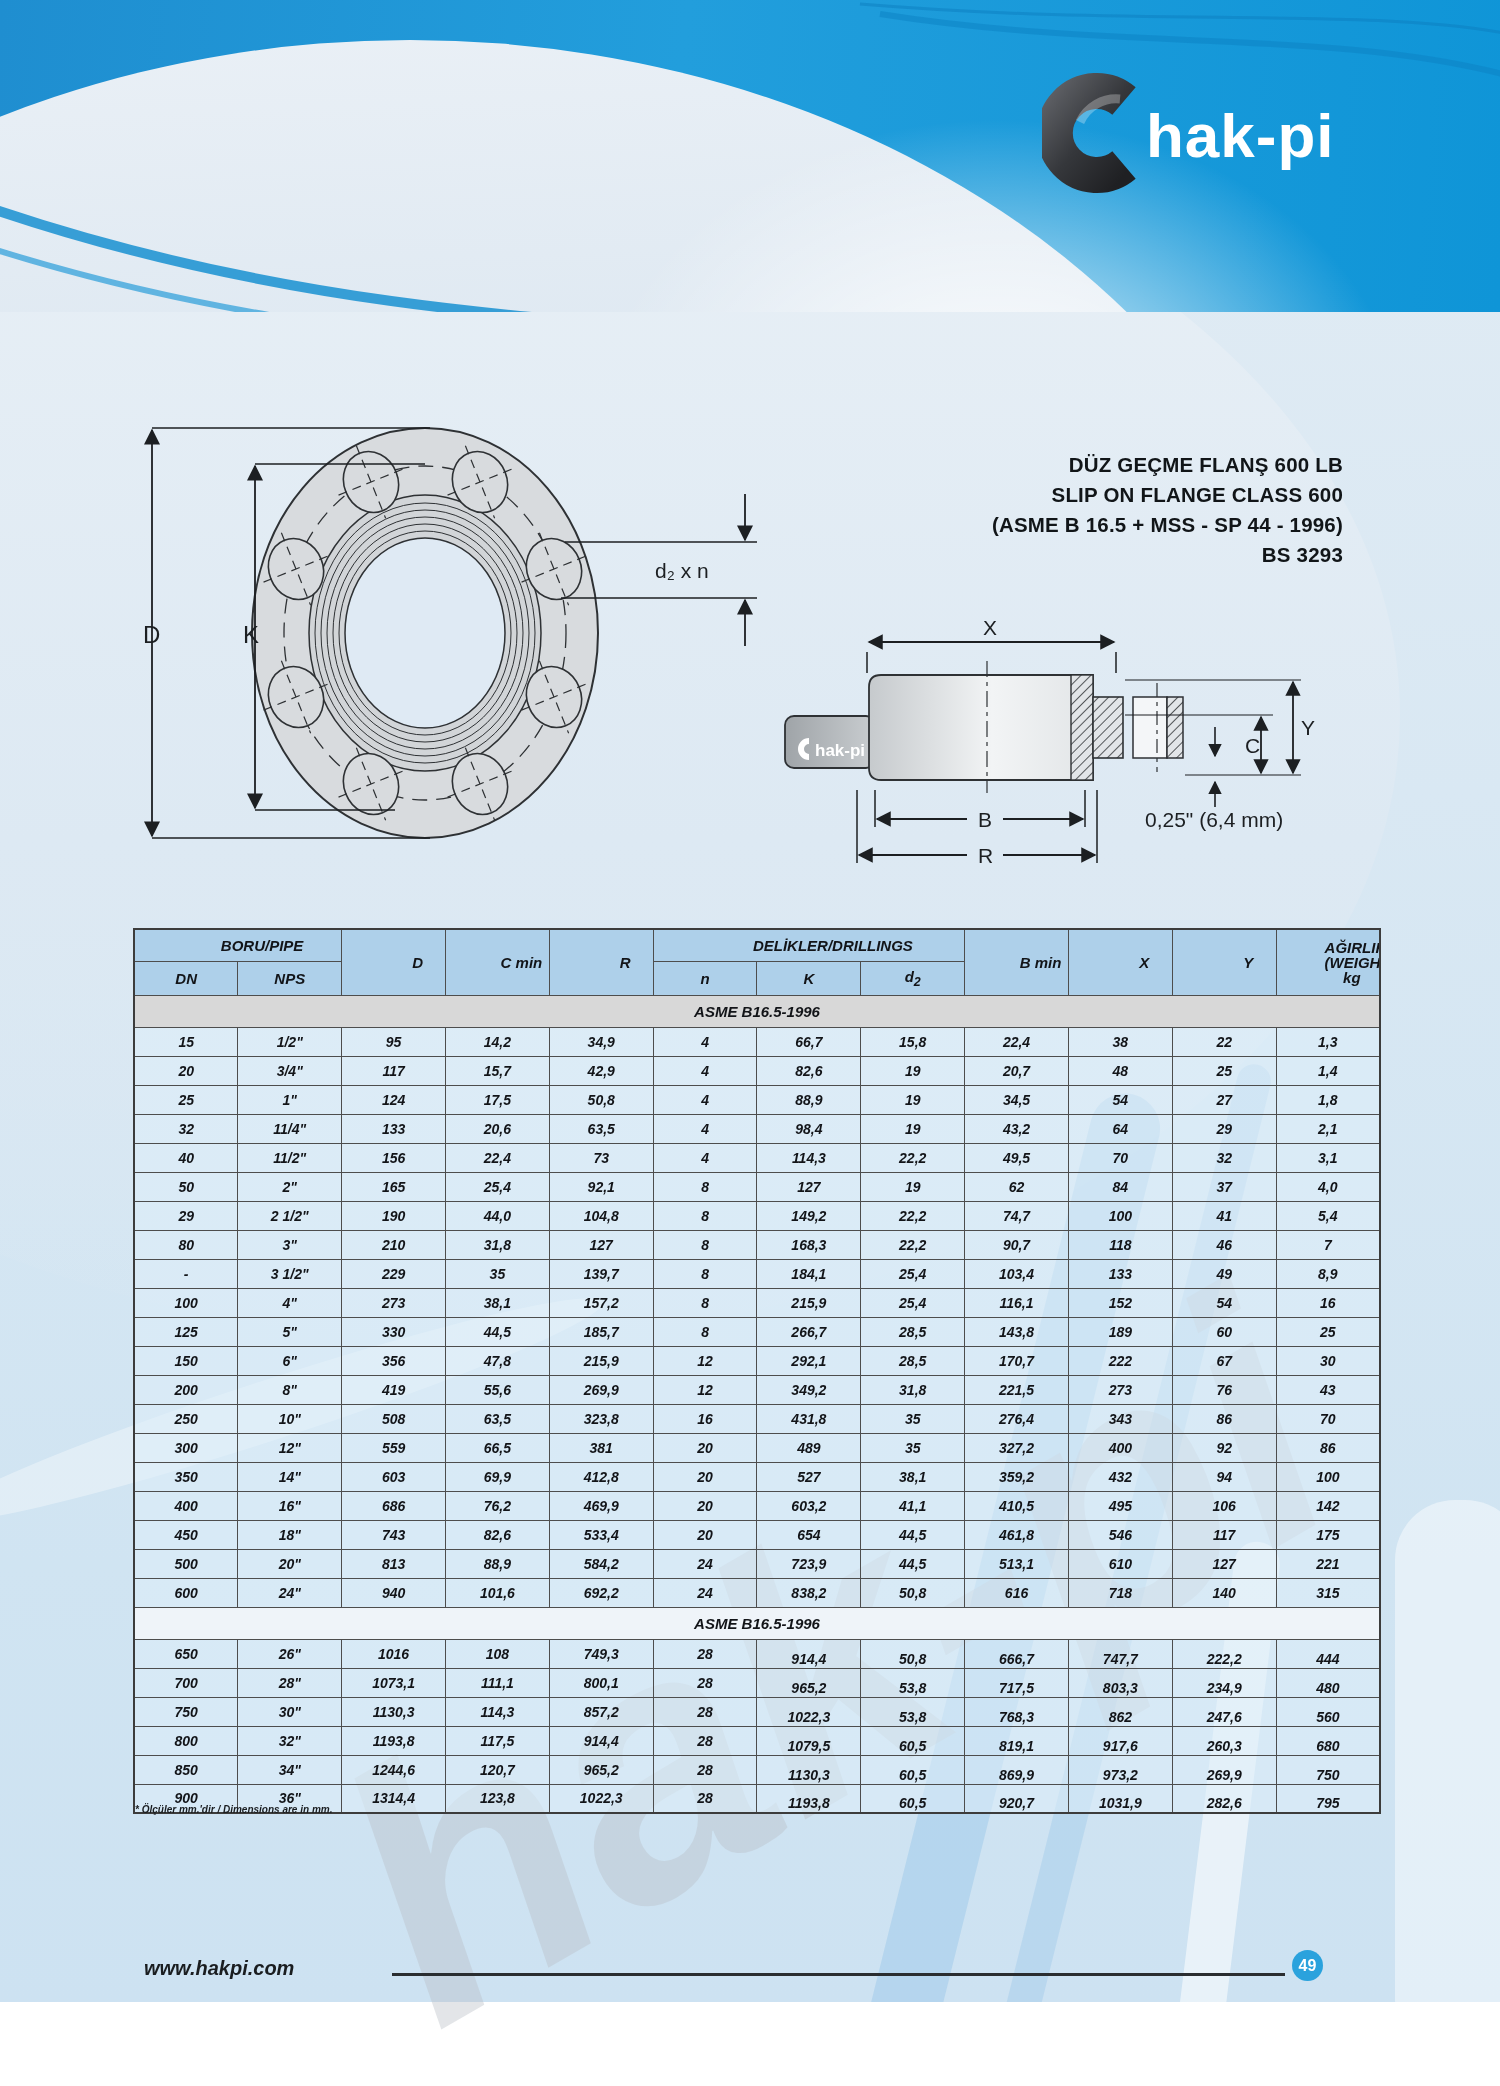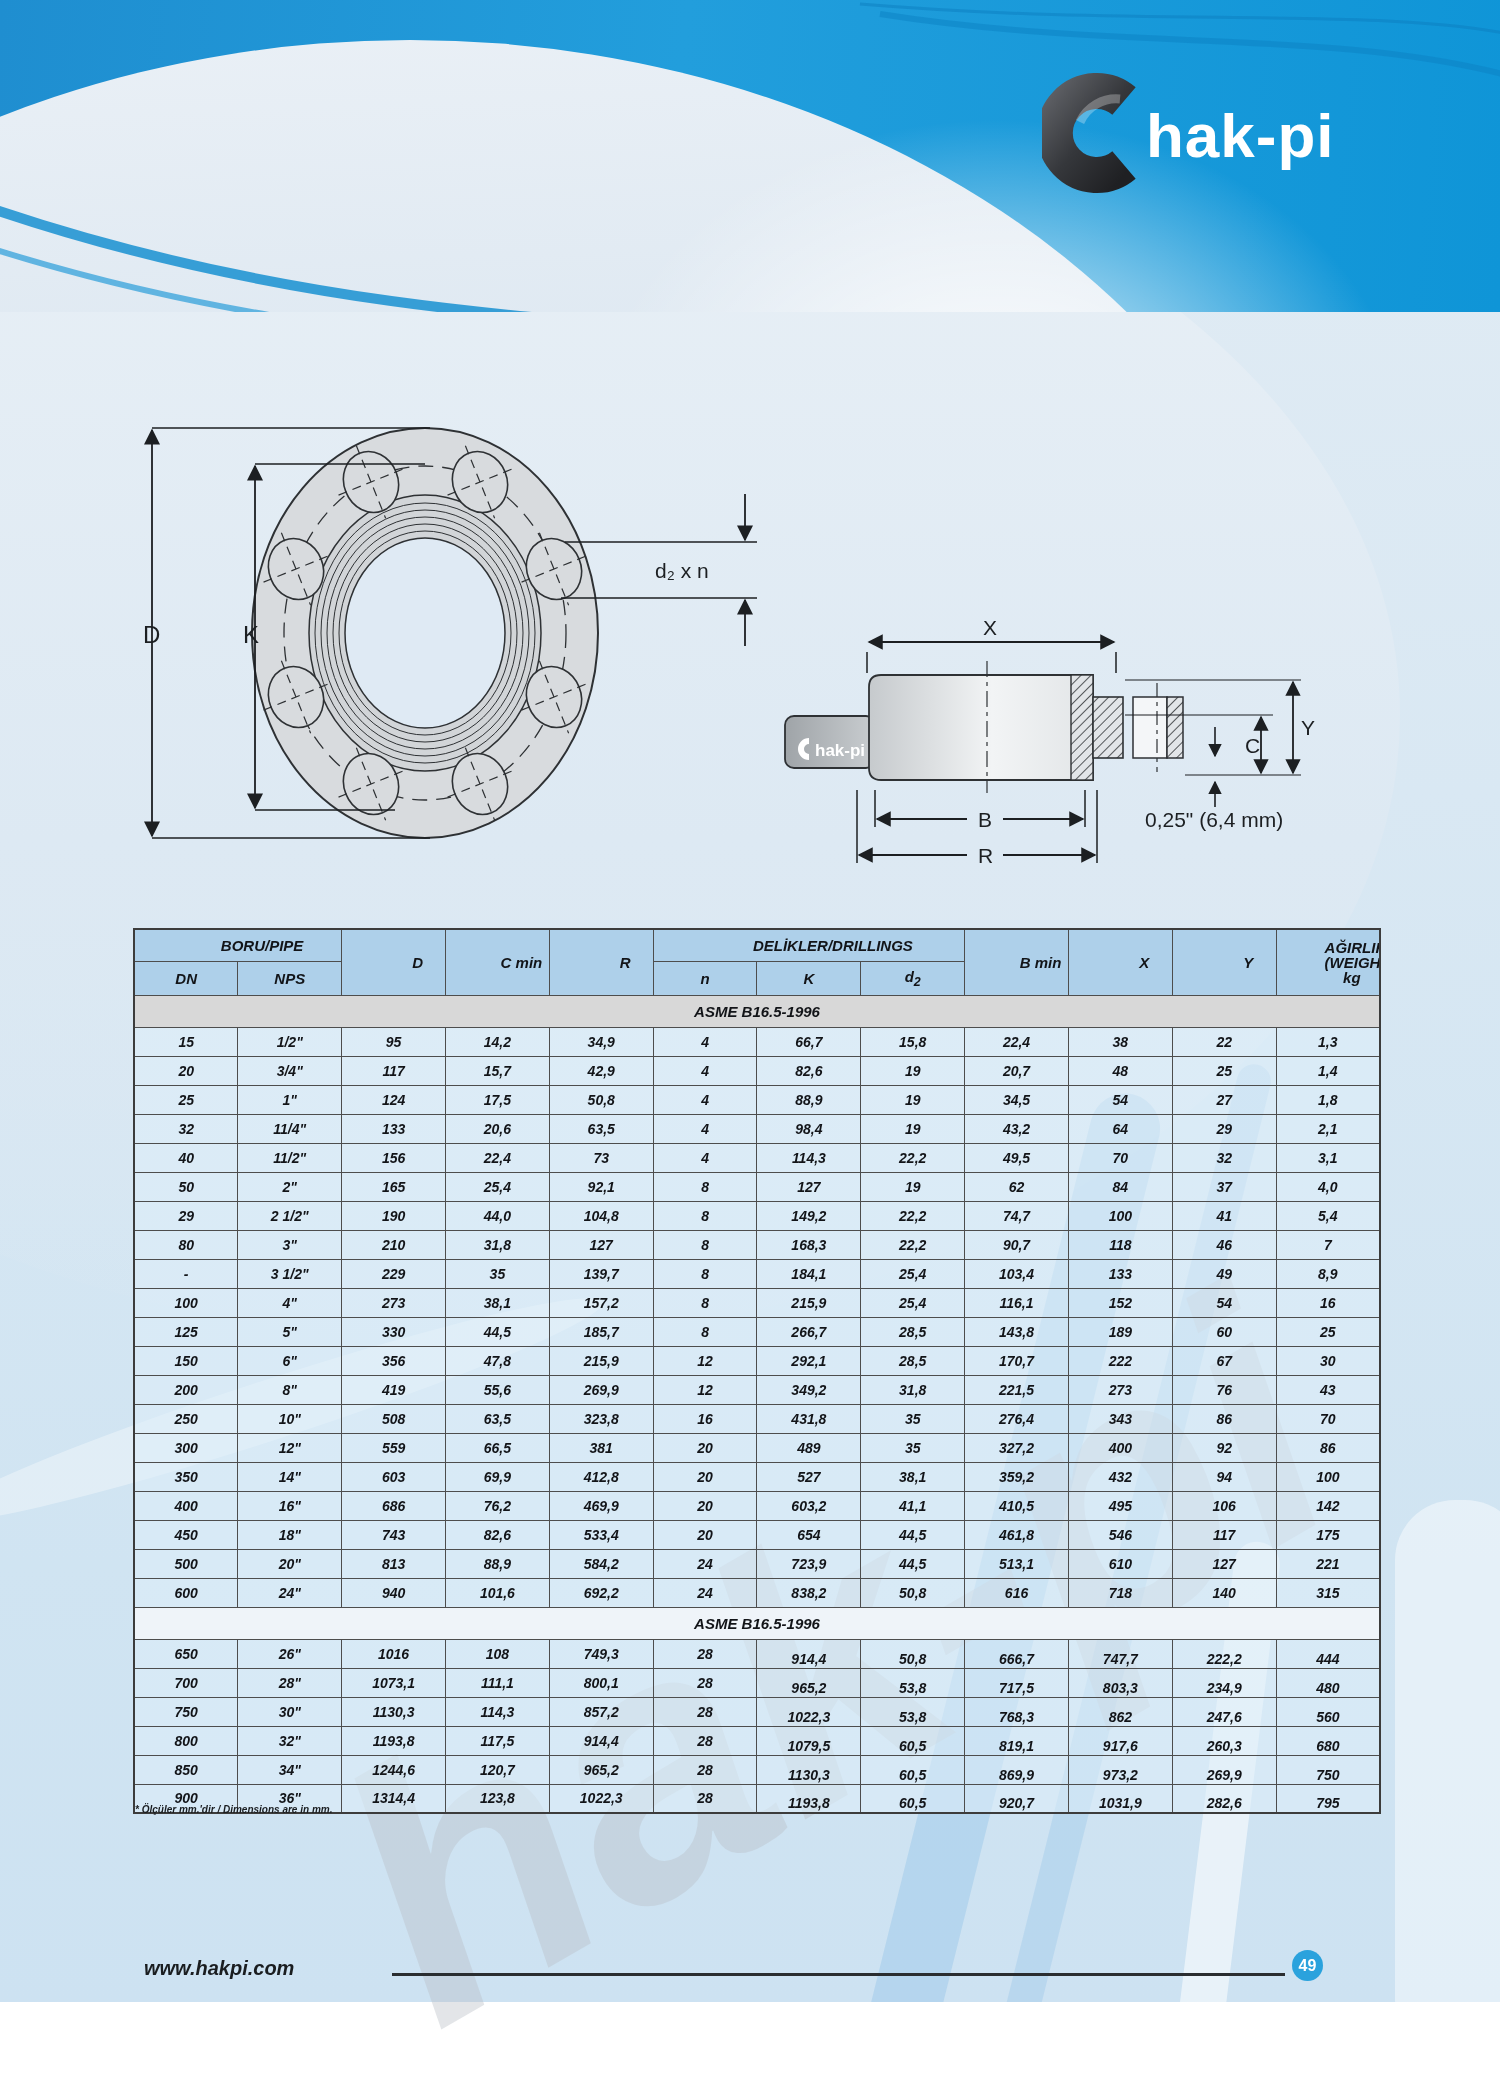--- a/index.html
+++ b/index.html
@@ -96,20 +96,26 @@
               <stop offset="1" stop-color="#1f2023"></stop>
           </linearGradient>
         </defs>
         <path d="M82,35 A42,42 0 1 0 82,99" fill="none" stroke="url(#cg)" stroke-width="36"></path>
         <path d="M78,33 A40,40 0 0 0 38,56" fill="none" stroke="rgba(255,255,255,0.28)" stroke-width="9"></path>
       </svg>
       <span class="logo-text">hak-pi</span>
     </div>
   </div>
 
+  <div class="title-block">
+    <div>DÜZ GEÇME FLANŞ 600 LB</div>
+    <div>SLIP ON FLANGE CLASS 600</div>
+    <div>(ASME B 16.5 + MSS - SP 44 - 1996)</div>
+    <div>BS 3293</div>
+  </div>
 
   <svg class="drawing front-view" width="690" height="462" viewBox="0 0 690 462">
     <defs>
       <marker id="ar" viewBox="0 0 10 10" refX="9" refY="5" markerWidth="9" markerHeight="9" orient="auto-start-reverse">
         <path d="M0,0 L10,5 L0,10 z" fill="#1c1f22"></path>
       </marker>
     </defs>
 
     <ellipse cx="330" cy="235" rx="173" ry="205" fill="#d8dbde" stroke="#2e3134" stroke-width="2"></ellipse>
     <ellipse cx="330" cy="235" rx="116" ry="138" fill="#d2d5d8" stroke="#2e3134" stroke-width="1.5"></ellipse>

